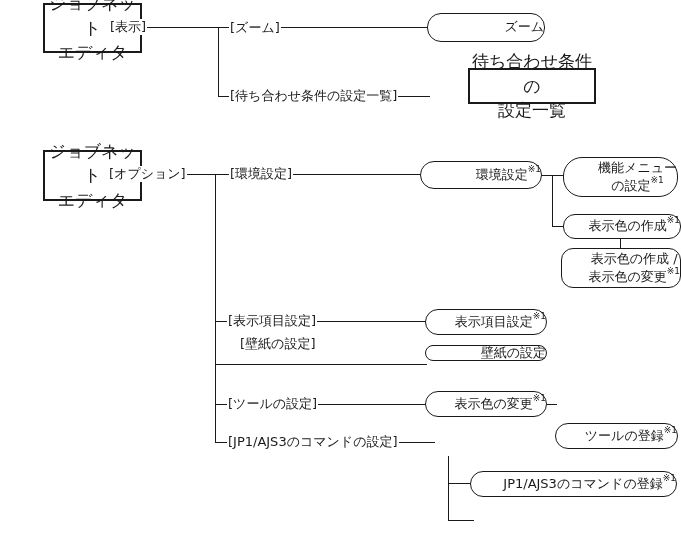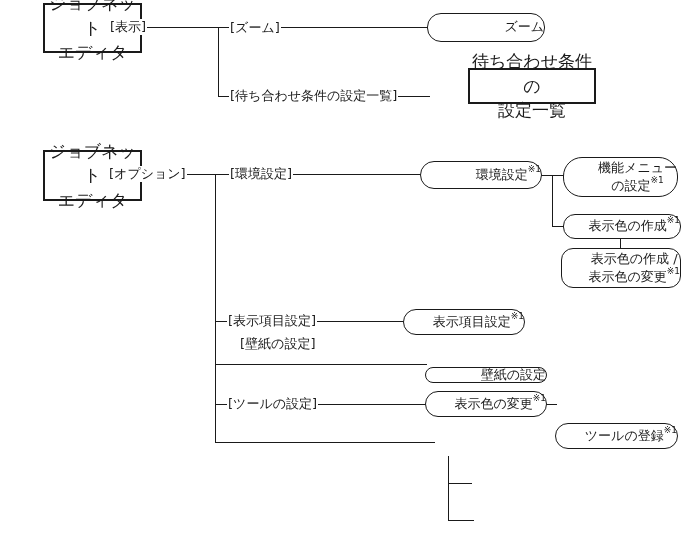--- a/index.html
+++ b/index.html
@@ -110,41 +110,47 @@
 
   <div class="pill" style="left:561px;top:248px;width:120px;height:40px;border-radius:12px;">
     <span><span class="t">表示色の作成 /
 表示色の変更</span><sup>※1</sup></span>
   </div>
 
   <div class="mlabel" style="left:227px;top:313px;">
     <span class="t">[表示項目設定]</span>
   </div>
 
-  <div class="pill" style="left:403px;top:309px;width:122px;height:26px;border-radius:13px;">
+  <div class="pill" style="left:425px;top:309px;width:122px;height:26px;border-radius:13px;">
     <span><span class="t">表示項目設定</span><sup>※1</sup></span>
   </div>
 
   <div class="mlabel" style="left:227px;top:336px;margin-left:12px;">
     <span class="t">[壁紙の設定]</span>
   </div>
 
-  <div class="pill" style="left:425px;top:367px;width:122px;height:16px;border-radius:13px;">
+  <div class="pill" style="left:425px;top:345px;width:122px;height:16px;border-radius:13px;">
     <span><span class="t">壁紙の設定</span><sup></sup></span>
   </div>
 
   <div class="mlabel" style="left:227px;top:396px;">
     <span class="t">[ツールの設定]</span>
   </div>
 
   <div class="pill" style="left:425px;top:391px;width:122px;height:26px;border-radius:13px;">
     <span><span class="t">表示色の変更</span><sup>※1</sup></span>
   </div>
 
   <div class="pill" style="left:555px;top:391px;width:123px;height:26px;border-radius:13px;margin-top:32px;">
     <span><span class="t">ツールの登録</span><sup>※1</sup></span>
   </div>
 
+  <div class="mlabel" style="left:227px;top:434px;">
+    <span class="t">[JP1/AJS3のコマンドの設定]</span>
+  </div>
 
 
+  <div class="pill" style="left:470px;top:471px;width:207px;height:26px;border-radius:13px;">
+    <span><span class="t">JP1/AJS3のコマンドの登録</span><sup>※1</sup></span>
+  </div>
 
 
 </div>
 
 </body></html>

